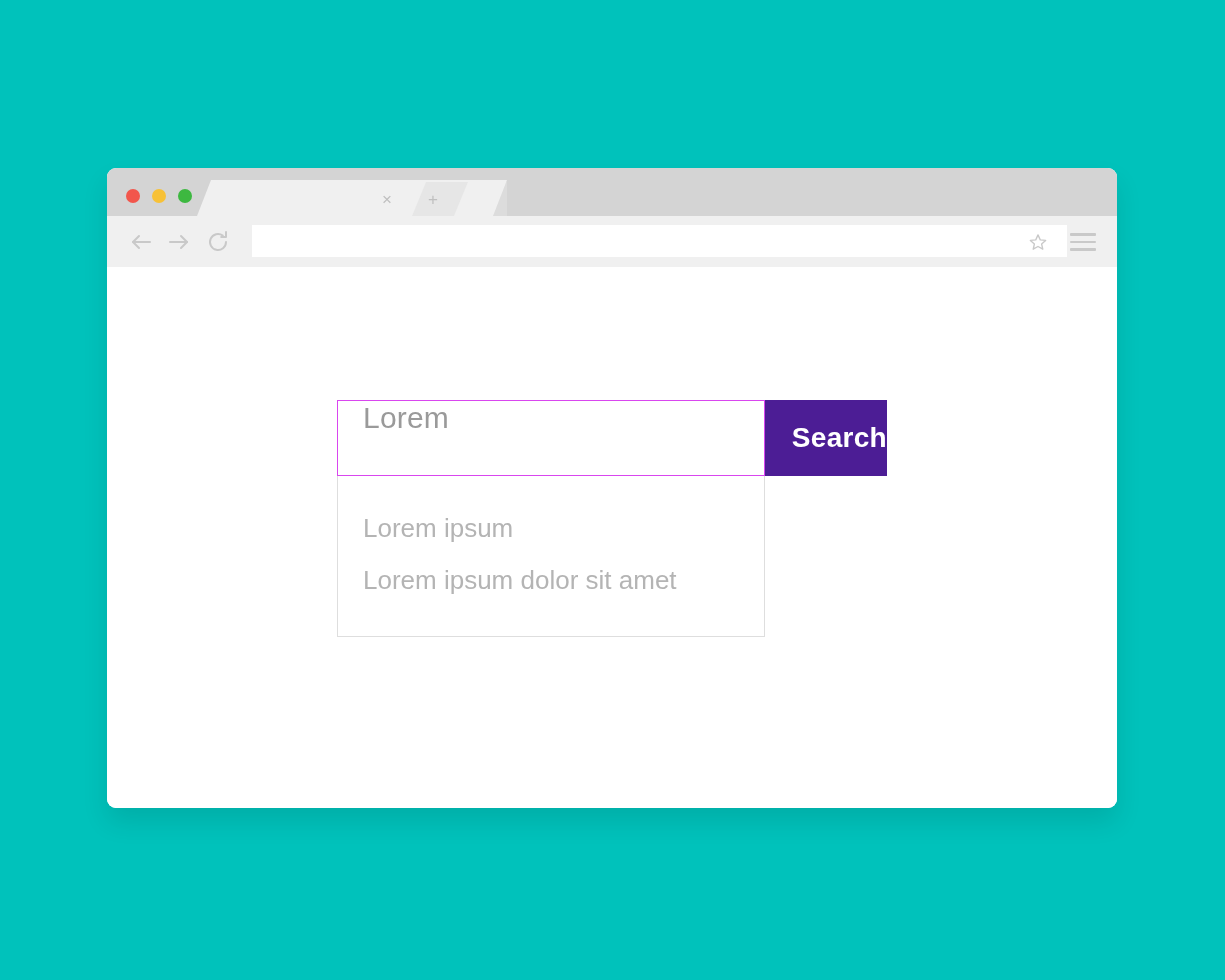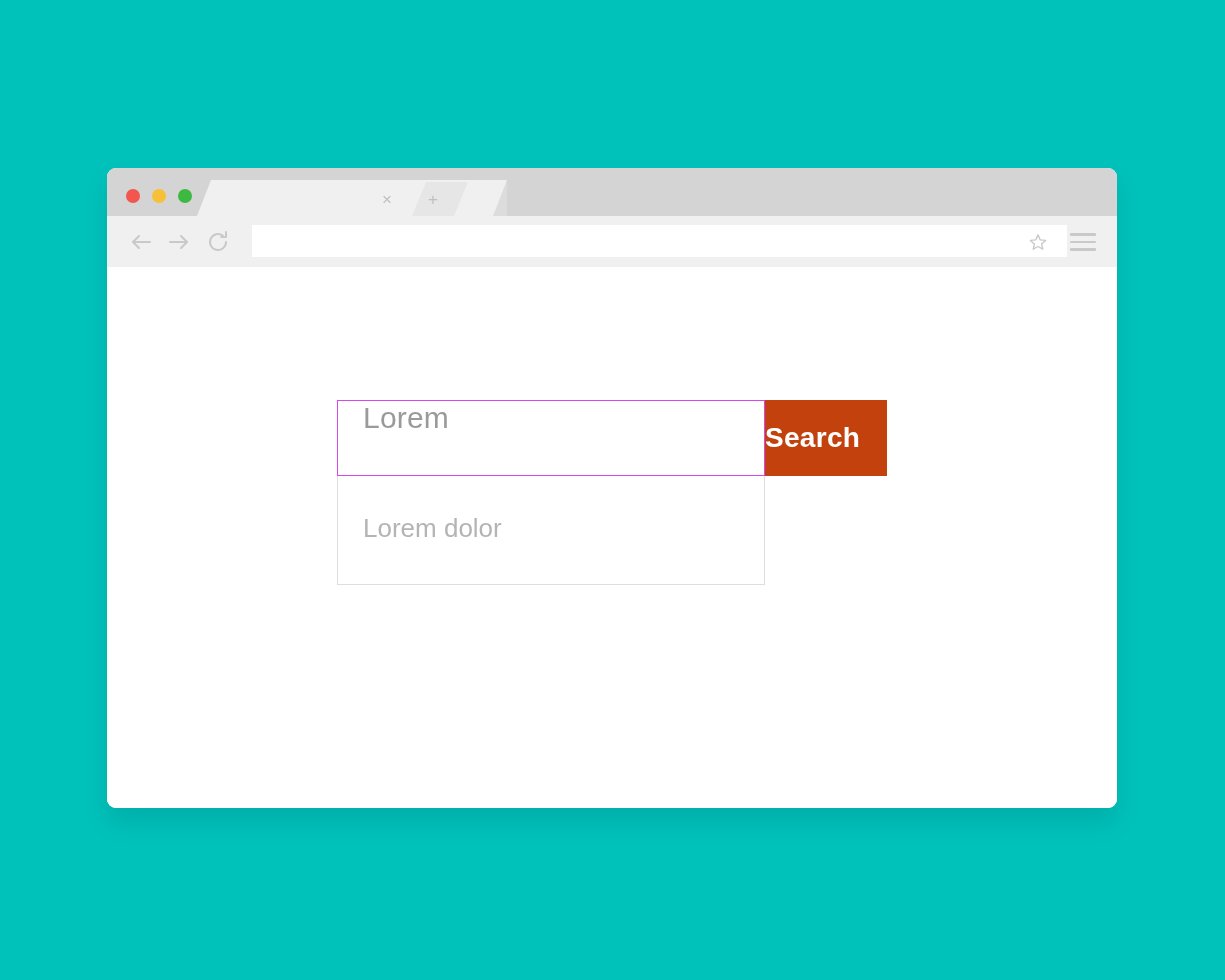--- a/index.html
+++ b/index.html
@@ -175,24 +175,24 @@
     padding-left: 25px;
   }
   #search-input-value {
     font-size: 30px;
     color: #9a9a9a;
     letter-spacing: 0.2px;
   }
   #search-button {
     width: 122px;
     height: 76px;
-    background: #c2410c;
+    background: #4c1d95;
     display: flex;
     align-items: center;
-    justify-content: flex-start;
+    justify-content: flex-end;
   }
   #search-button-label {
     color: #ffffff;
     font-size: 28px;
     font-weight: bold;
     letter-spacing: 0.3px;
   }
 
   #suggestions-dropdown {
     position: absolute;
@@ -285,16 +285,17 @@
     <div id="search-row">
       <div id="search-input-box">
         <span id="search-input-value">Lorem</span>
       </div>
       <div id="search-button">
         <span id="search-button-label">Search</span>
       </div>
     </div>
 
     <div id="suggestions-dropdown">
-      <div class="suggestion-item">Lorem dolor</div>
+      <div class="suggestion-item">Lorem ipsum</div>
+      <div class="suggestion-item">Lorem ipsum dolor sit amet</div>
     </div>
   </div>
 </div>
 
 </body></html>

